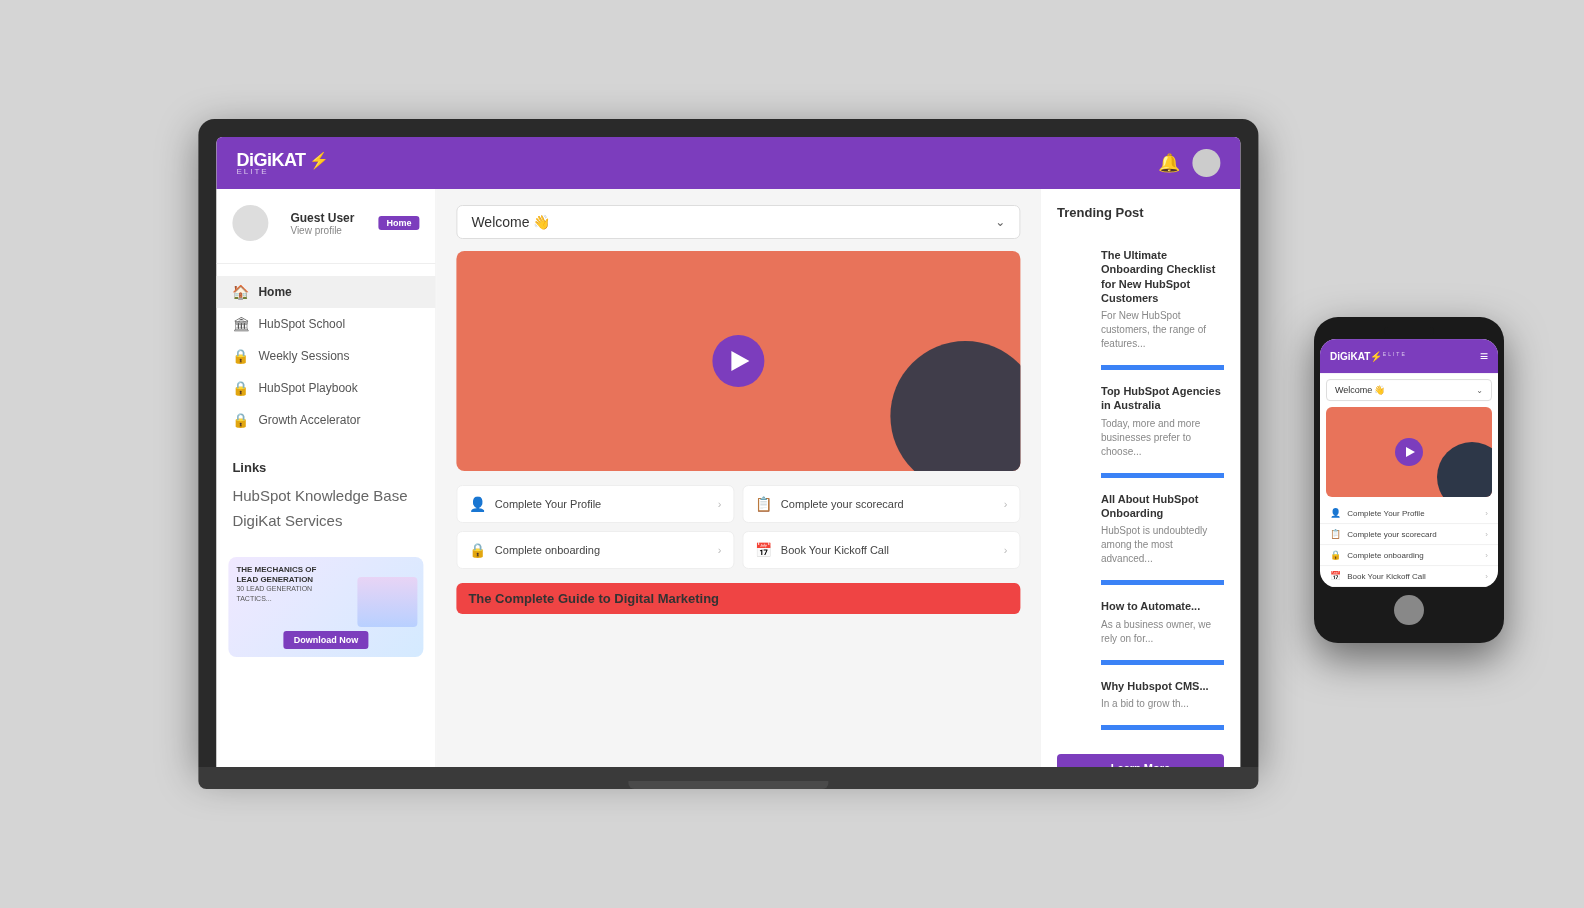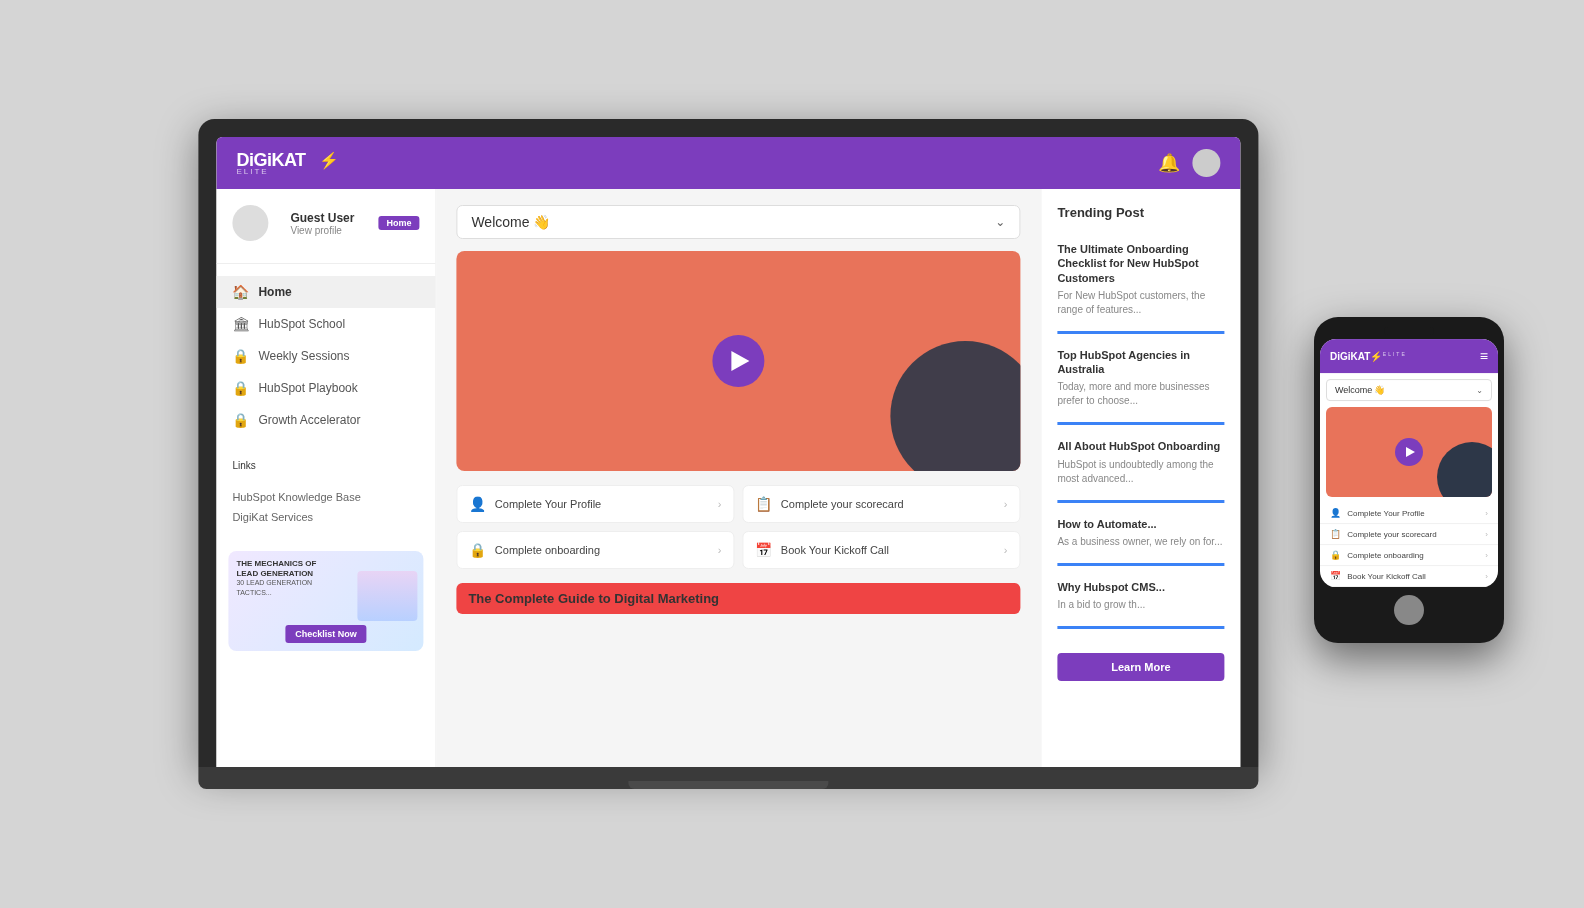--- a/index.html
+++ b/index.html
@@ -80,21 +80,21 @@
       align-items: center;
     }
 
     .logo-text {
       color: white;
       font-weight: 900;
       font-size: 18px;
       letter-spacing: -0.5px;
       display: flex;
       align-items: center;
-      gap: 14px;
+      gap: 4px;
     }
 
     .logo-text .bolt {
       color: #ffd700;
       font-size: 16px;
     }
 
     .logo-elite {
       color: rgba(255,255,255,0.7);
       font-size: 8px;
@@ -195,29 +195,29 @@
       font-size: 14px;
       width: 16px;
       text-align: center;
     }
 
     .links-section {
       padding: 12px 16px;
     }
 
     .links-title {
-      font-size: 10px;
-      font-weight: 400;
+      font-size: 13px;
+      font-weight: 700;
       color: #333;
-      margin-bottom: 16px;
+      margin-bottom: 8px;
       text-transform: none;
     }
 
     .link-item {
-      font-size: 11px;
+      font-size: 15px;
       color: #666;
       padding: 4px 0;
       cursor: pointer;
     }
 
     .sidebar-banner {
       margin: 12px;
       border-radius: 8px;
       overflow: hidden;
       background: linear-gradient(135deg, #f0e8ff, #d4eaff);
@@ -349,27 +349,28 @@
       border-left: 1px solid #eee;
       padding: 16px;
       flex-shrink: 0;
       overflow-y: auto;
     }
 
     .trending-title {
       font-size: 13px;
       font-weight: 700;
       color: #333;
-      margin-bottom: 22px;
+      margin-bottom: 28px;
     }
 
     .trending-post {
       margin-bottom: 14px;
       padding-bottom: 14px;
-      border-bottom: 3px solid #3b82f6;
+      border-bottom: 5px solid #3b82f6;
+      margin-left: 44px;
     }
 
     .trending-post:last-child {
       border-bottom: none;
     }
 
     .post-title {
       font-size: 11px;
       font-weight: 600;
       color: #333;
@@ -599,21 +600,21 @@
 
             <div class="links-section">
               <div class="links-title">Links</div>
               <div class="link-item">HubSpot Knowledge Base</div>
               <div class="link-item">DigiKat Services</div>
             </div>
 
             <div class="sidebar-banner">
               <div class="banner-title">THE MECHANICS OF LEAD GENERATION<br><span style="font-size:7px;font-weight:400;color:#555;">30 LEAD GENERATION TACTICS...</span></div>
               <div style="position:absolute;right:6px;top:20px;bottom:30px;width:60px;background:linear-gradient(180deg,#e8d4f5,#b8d0ff);border-radius:4px;"></div>
-              <div class="banner-download-btn">Checklist Now</div>
+              <div class="banner-download-btn">Download Now</div>
             </div>
           </div>
 
           <div class="main-content">
             <div class="welcome-dropdown">
               <span class="welcome-text">Welcome 👋</span>
               <span class="chevron-down">⌄</span>
             </div>
 
             <div class="video-container">

